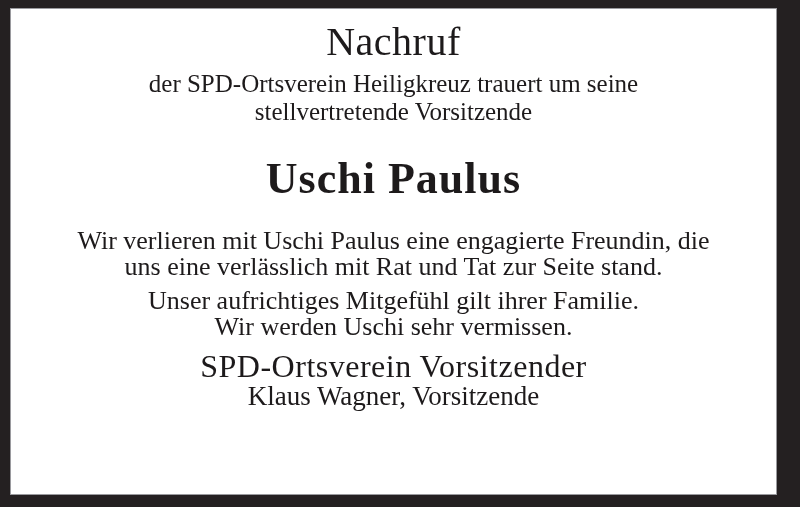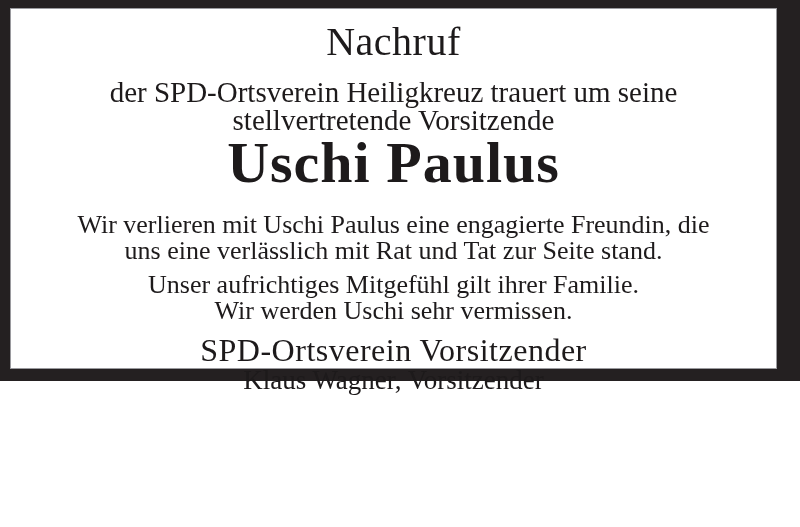--- a/index.html
+++ b/index.html
@@ -8,21 +8,21 @@
     --ink: #1d1a1b;
     --hairline: #9a9a9e;
   }
   *{ margin:0; padding:0; box-sizing:border-box; }
   html,body{
     width:800px; height:527px; overflow:hidden;
     background:#ffffff;
     font-family:"Liberation Serif","DejaVu Serif",serif;
   }
   .frame{
-    width:800px; height:381px;
+    width:800px; height:507px;
     background:var(--frame);
     padding:8px 23px 12px 10px;
   }
   .paper{
     width:100%; height:100%;
     background:var(--paper);
     box-shadow: inset 0 0 0 1px var(--hairline);
     color:var(--ink);
     display:flex;
     flex-direction:column;
@@ -30,27 +30,27 @@
     padding-top:14px;
     text-align:center;
   }
   .line{ white-space:nowrap; }
   .title{
     font-size:40px;
     line-height:40px;
     letter-spacing:0.5px;
   }
   .intro{
-    margin-top:16px;
-    font-size:29px;
+    margin-top:8px;
+    font-size:25px;
   }
   .intro .line{ line-height:28px; }
   .name{
-    margin-top:0;
-    font-size:58px;
+    margin-top:24px;
+    font-size:44px;
     line-height:58px;
     font-weight:bold;
     letter-spacing:1px;
   }
   .para{ font-size:26px; }
   .para .line{ line-height:26px; }
   .para.p1{ margin-top:20px;font-family:Liberation Serif, serif; }
   .para.p2{ margin-top:10px; }
   .para.p3{ margin-top:8px; }
   .para.p4{ }
@@ -89,16 +89,16 @@
     <div class="para p3">
       <div class="line">Unser aufrichtiges Mitgefühl gilt ihrer Familie.</div>
     </div>
 
     <div class="para p4">
       <div class="line">Wir werden Uschi sehr vermissen.</div>
     </div>
 
     <div class="org">SPD-Ortsverein Vorsitzender</div>
 
-    <div class="sig">Klaus Wagner, Vorsitzender</div>
+    <div class="sig">Klaus Wagner, Vorsitzende</div>
 
   </div>
 </div>
 
 </body></html>

